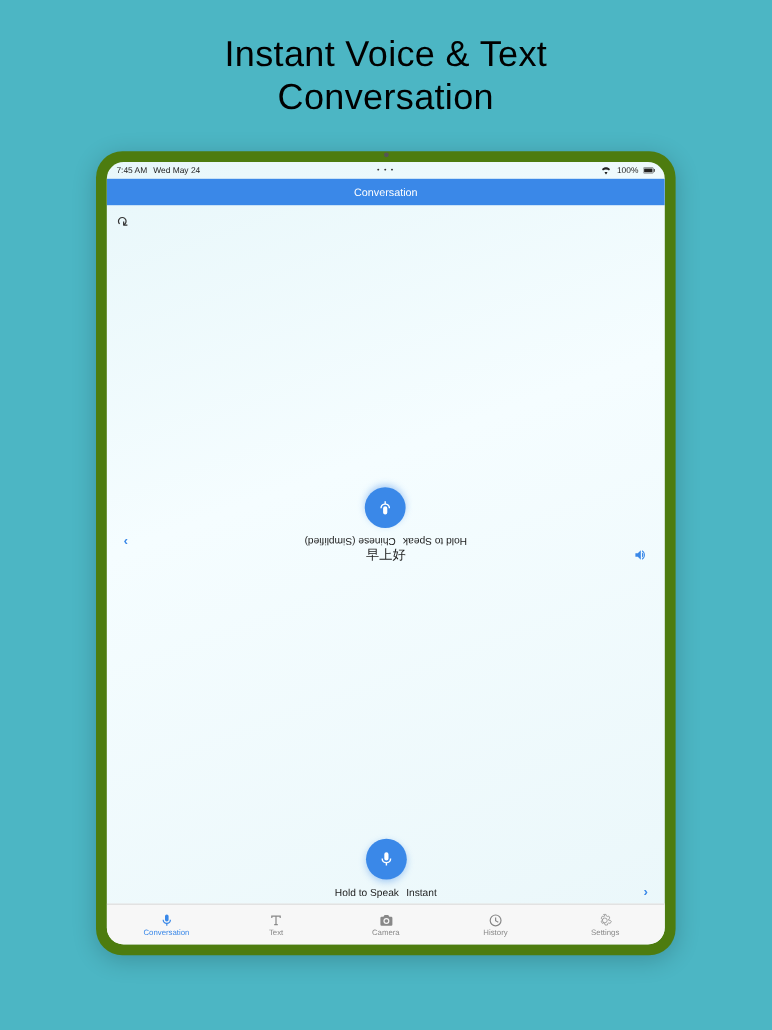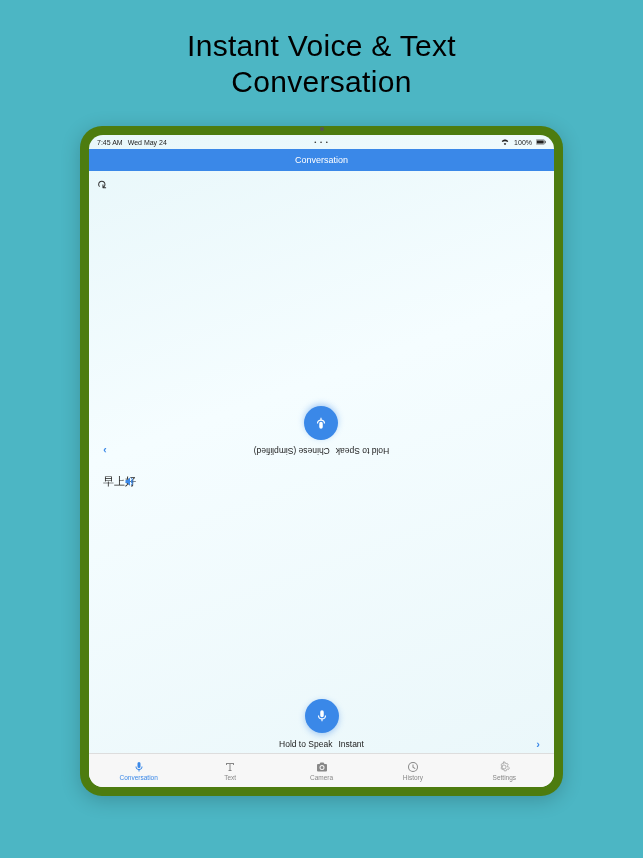--- a/index.html
+++ b/index.html
@@ -137,24 +137,23 @@
   width: 14px;
   height: 14px;
   fill: #fff;
 }
 .translation-block {
   position: absolute;
   left: 0; right: 0;
   top: 50%;
   transform: translateY(-50%);
   display: flex;
-  flex-direction: row;
+  flex-direction: column;
   gap: 24px;
   padding: 0 14px;
-  margin-top: 19px;
 }
 .translation-row {
   display: flex;
   align-items: center;
   justify-content: center;
   position: relative;
   color: #222;
   font-size: 11px;
 }
 .speaker-icon {

